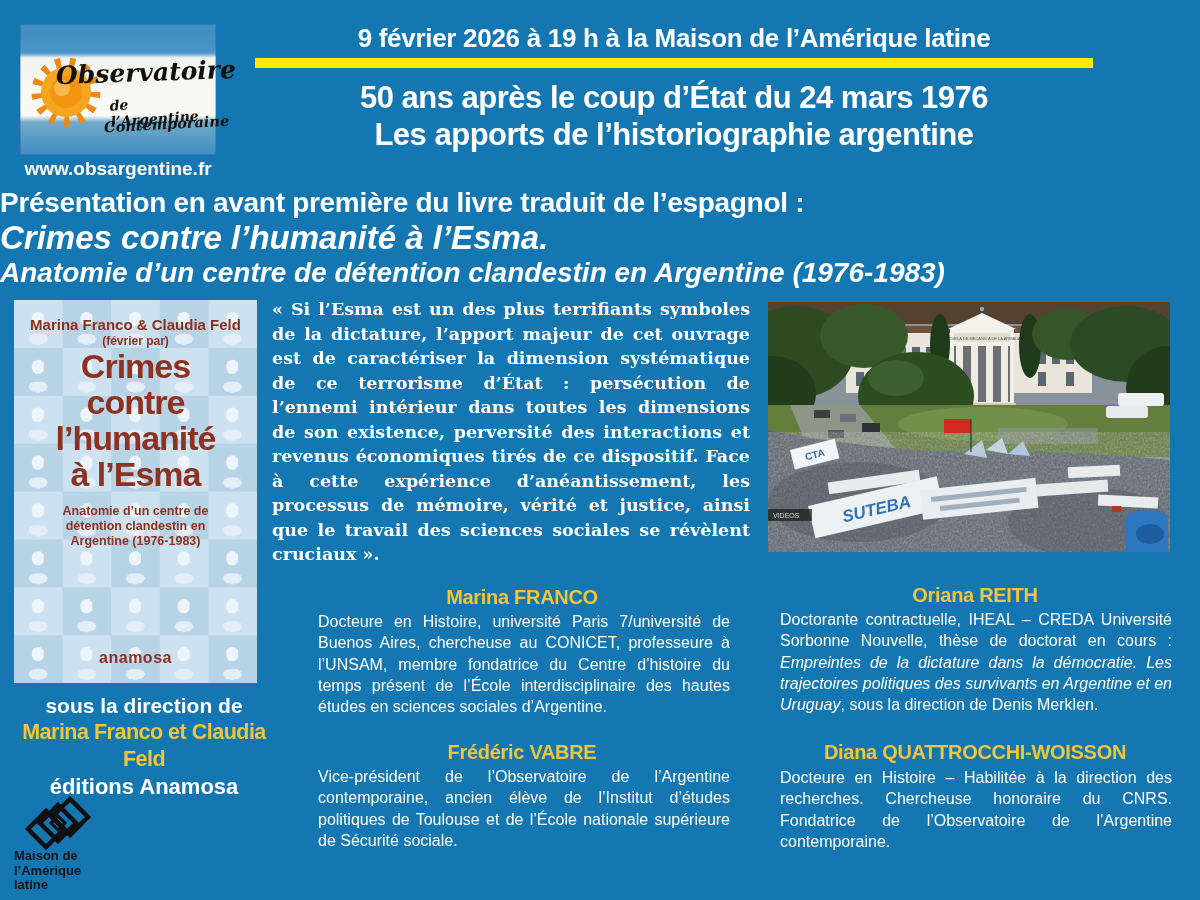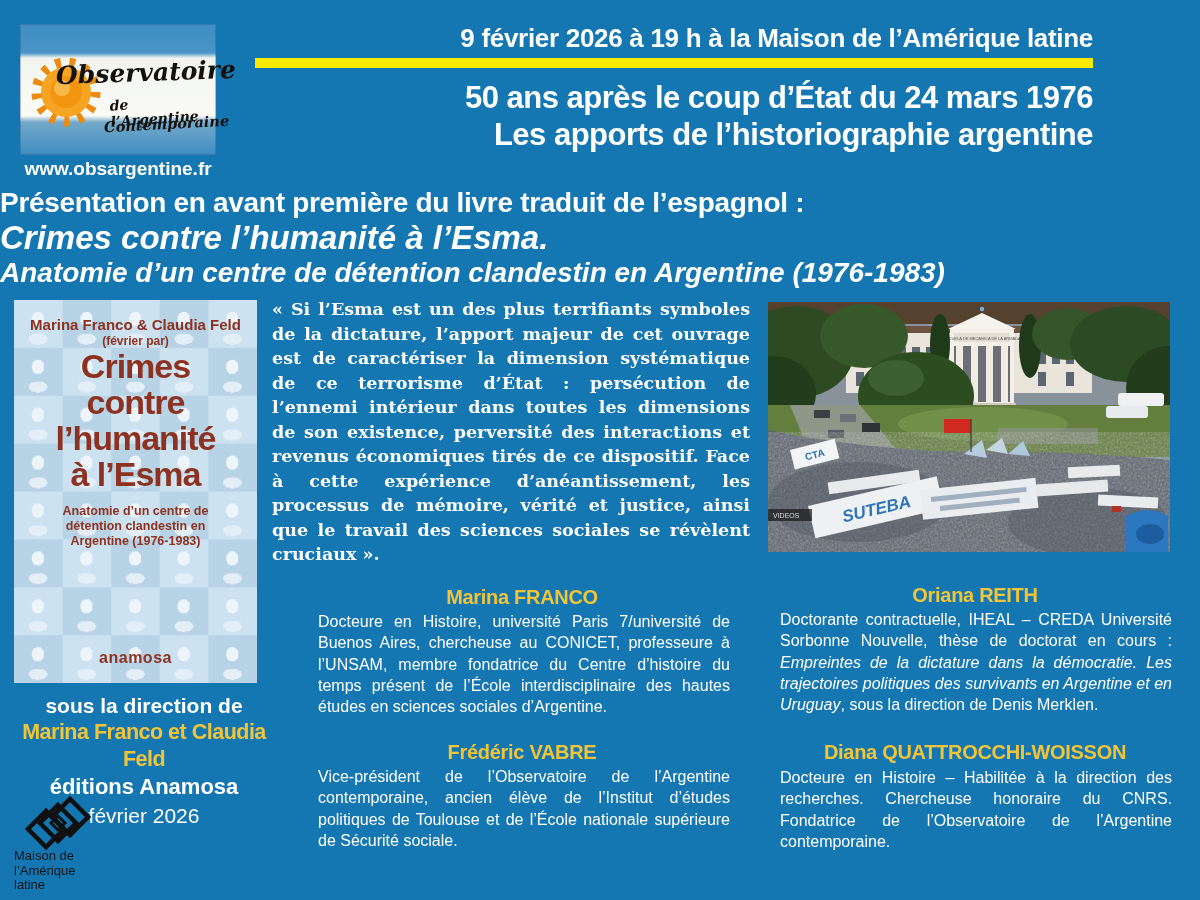--- a/index.html
+++ b/index.html
@@ -20,21 +20,21 @@
   .obs-word2 { position:absolute; left:90px; top:70px; font-family:"DejaVu Serif",serif;
                font-style:italic; font-weight:bold; font-size:14px; color:#14100c;
                transform:rotate(-4deg); }
   .obs-word3 { position:absolute; left:84px; top:91px; font-family:"DejaVu Serif",serif;
                font-style:italic; font-weight:bold; font-size:14.5px; color:#14100c;
                transform:rotate(-3deg); }
   .obs-url { position:absolute; left:10px; top:158px; width:216px; text-align:center;
              color:#fff; font-weight:bold; font-size:19px; letter-spacing:0; }
 
   
-  .hdr { position:absolute; left:255px; top:22px; width:838px; text-align:right; color:#fff; }
+  .hdr { position:absolute; left:255px; top:22px; width:838px; text-align:center; color:#fff; }
   .hdr-date { font-size:26px; font-weight:bold; letter-spacing:-0.3px; line-height:32px; }
   .hdr-bar { height:10px; background:#f8ea00; margin-top:4px; }
   .hdr-t1 { margin-top:11px; font-size:31px; font-weight:bold; letter-spacing:-0.5px; line-height:37px; }
   .hdr-t2 { font-size:31px; font-weight:bold; letter-spacing:-0.5px; line-height:37px; }
 
   
   .intro { position:absolute; left:0; top:186px; width:964px; text-align:left; color:#fff; }
   .intro-announce { font-size:28px; font-weight:bold; letter-spacing:-0.3px; line-height:33px; }
   .intro-title { font-size:33px; font-weight:bold; font-style:italic; line-height:38px; }
   .intro-sub { font-size:28px; font-weight:bold; font-style:italic; line-height:32px; }
@@ -78,21 +78,21 @@
 
   
   .credits { position:absolute; left:0; top:693px; width:288px; text-align:center; color:#fff; }
   .cr1 { font-size:21px; font-weight:bold; line-height:26px; }
   .cr2 { font-size:21.5px; font-weight:bold; color:#f2c437; line-height:27px; letter-spacing:-0.5px; }
   .cr3 { font-size:22px; font-weight:bold; line-height:28px; }
   .cr4 { font-size:21px; line-height:30px; }
 
   
   .mal-knot { position:absolute; left:18px; top:795px; }
-  .mal-name { position:absolute; left:14px; top:849px; font-size:13px; font-weight:normal;
+  .mal-name { position:absolute; left:14px; top:849px; font-size:13px; font-weight:bold;
               color:#141414; line-height:14.5px; }
   .mal-addr { position:absolute; left:97px; top:845px; font-size:15.5px; font-weight:bold;
               color:#141414; line-height:20px; }
 </style>
 </head>
 <body>
 
 <div class="poster">
 
   <div class="obs-card">
@@ -248,21 +248,20 @@
   <div class="spk-name col-r" style="top:584px">Oriana REITH</div>
   <div class="spk-bio col-r-bio" style="top:609px"><span>Doctorante contractuelle, IHEAL – CREDA Université Sorbonne Nouvelle, thèse de doctorat en cours : </span><span class="it">Empreintes de la dictature dans la démocratie. Les trajectoires politiques des survivants en Argentine et en Uruguay</span><span>, sous la direction de Denis Merklen.</span></div>
 
   <div class="spk-name col-r" style="top:741px">Diana QUATTROCCHI-WOISSON</div>
   <div class="spk-bio col-r-bio" style="top:767px"><span>Docteure en Histoire – Habilitée à la direction des recherches. Chercheuse honoraire du CNRS. Fondatrice de l’Observatoire de l’Argentine contemporaine.</span><span class="it"></span><span></span></div>
 
   <div class="credits">
     <div class="cr1">sous la direction de</div>
     <div class="cr2">Marina Franco et Claudia Feld</div>
     <div class="cr3">éditions Anamosa</div>
-    <div class="cr4">février 2026</div>
   </div>
 
   <svg class="mal-knot" width="80" height="56" viewBox="0 0 80 56">
     <g stroke="#101010" stroke-width="4.5" fill="none">
       <path d="M10 34 L28 16 L46 34 L28 52 Z"></path>
       <path d="M22 28 L40 10 L58 28 L40 46 Z"></path>
       <path d="M34 22 L52 4 L70 22 L52 40 Z"></path>
       <path d="M33 28 L40 21 L47 28 L40 35 Z" stroke-width="3"></path>
     </g>
   </svg>

